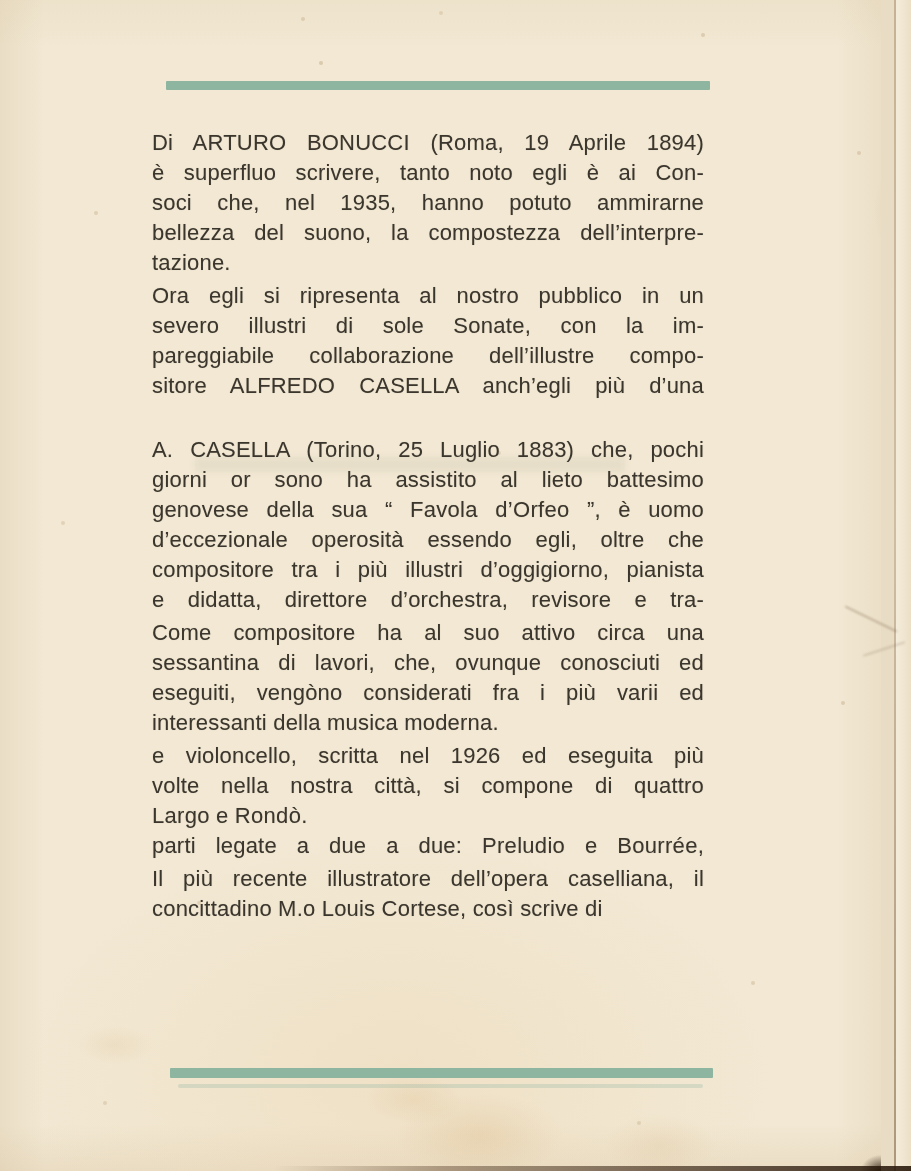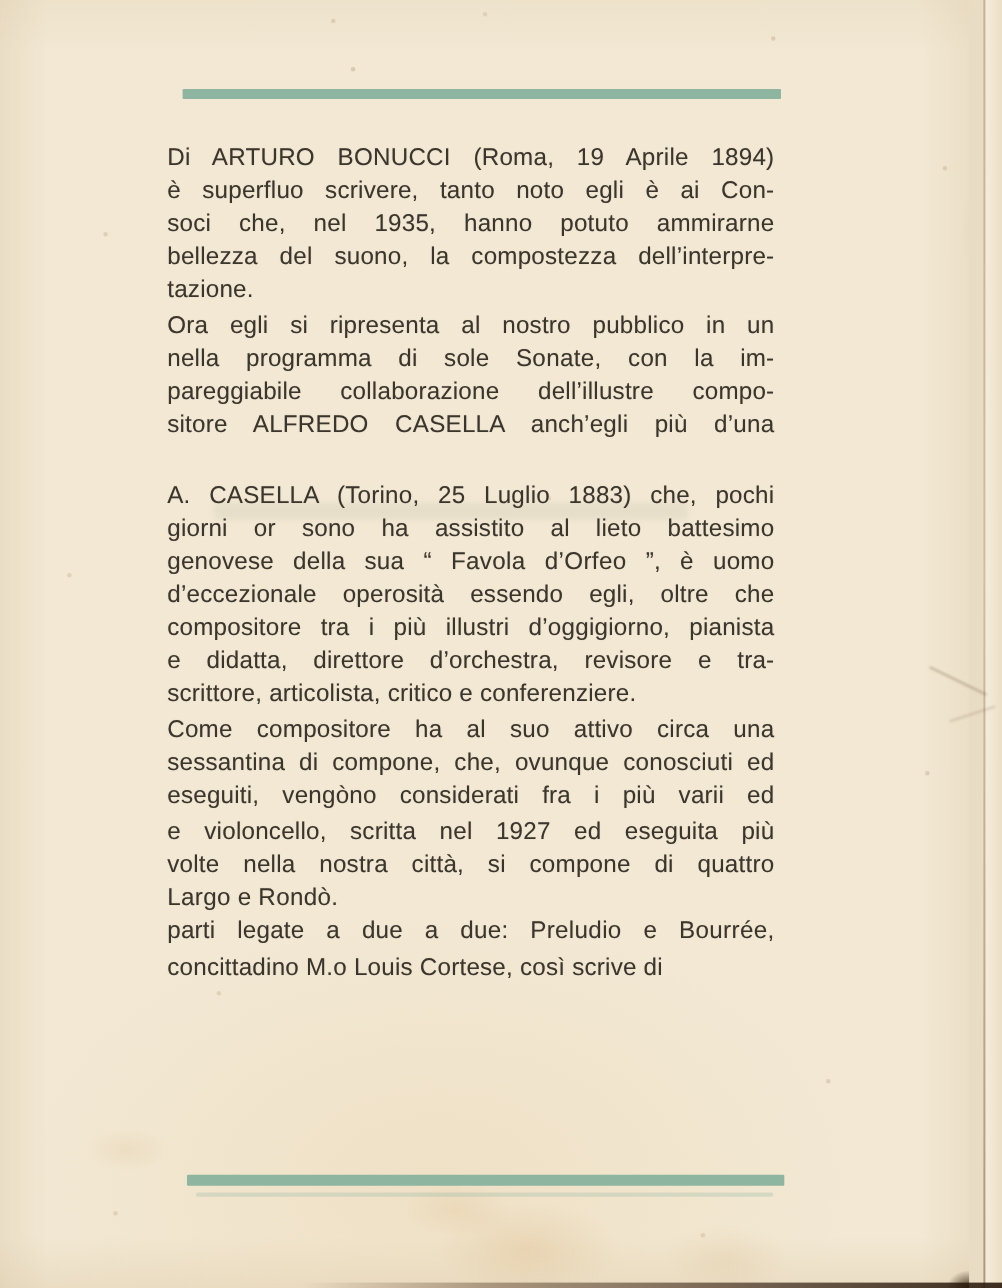--- a/index.html
+++ b/index.html
@@ -115,45 +115,46 @@
   <div class="text-block">
       <div class="para">
         <div class="line"><span>Di ARTURO BONUCCI (Roma, 19 Aprile 1894)</span></div>
         <div class="line"><span>è superfluo scrivere, tanto noto egli è ai Con-</span></div>
         <div class="line"><span>soci che, nel 1935, hanno potuto ammirarne</span></div>
         <div class="line"><span>bellezza del suono, la compostezza dell’interpre-</span></div>
         <div class="line last"><span>tazione.</span></div>
       </div>
       <div class="para">
         <div class="line"><span>Ora egli si ripresenta al nostro pubblico in un</span></div>
-        <div class="line"><span>nella programma di sole </span><b>Sonate</b><span>, con la im-</span></div>
+        <div class="line"><span>severo illustri di sole </span><b>Sonate</b><span>, con la im-</span></div>
         <div class="line"><span>pareggiabile collaborazione dell’illustre compo-</span></div>
         <div class="line"><span>sitore ALFREDO CASELLA anch’egli più d’una</span></div>
       </div>
       <div class="para gap">
         <div class="line"><span>A. CASELLA (Torino, 25 Luglio 1883) che, pochi</span></div>
         <div class="line"><span>giorni or sono ha assistito al lieto battesimo</span></div>
         <div class="line"><span>genovese della sua “ </span><b>Favola d’Orfeo</b><span> ”, è uomo</span></div>
         <div class="line"><span>d’eccezionale operosità essendo egli, oltre che</span></div>
         <div class="line"><span>compositore tra i più illustri d’oggigiorno, pianista</span></div>
         <div class="line"><span>e didatta, direttore d’orchestra, revisore e tra-</span></div>
-        <div class="line last"><span>scrittore, articolista, critico e conferenziere.</span></div>
       </div>
       <div class="para">
         <div class="line"><span>Come compositore ha al suo attivo circa una</span></div>
-        <div class="line"><span>sessantina di compone, che, ovunque conosciuti ed</span></div>
+        <div class="line"><span>sessantina di lavori, che, ovunque conosciuti ed</span></div>
         <div class="line"><span>eseguiti, vengòno considerati fra i più varii ed</span></div>
+        <div class="line last"><span>interessanti della musica moderna.</span></div>
       </div>
       <div class="para">
-        <div class="line"><span>e violoncello, scritta nel 1927 ed eseguita più</span></div>
+        <div class="line"><span>e violoncello, scritta nel 1926 ed eseguita più</span></div>
         <div class="line"><span>volte nella nostra città, si compone di quattro</span></div>
         <div class="line last"><b>Largo</b><span> e </span><b>Rondò</b><span>.</span></div>
         <div class="line"><span>parti legate a due a due: </span><b>Preludio</b><span> e </span><b>Bourrée</b><span>,</span></div>
       </div>
       <div class="para">
+        <div class="line"><span>Il più recente illustratore dell’opera caselliana, il</span></div>
         <div class="line last"><span>concittadino M.o Louis Cortese, così scrive di</span></div>
       </div>
     </div>
   <div class="bottom-rule"></div>
   <div class="bottom-rule-ghost"></div>
   <div class="page-crease"></div>
   <div class="page-edge-strip"></div>
   <div class="crease-mark"></div>
   <div class="crease-mark-2"></div>
   <div class="bottom-edge"></div>

